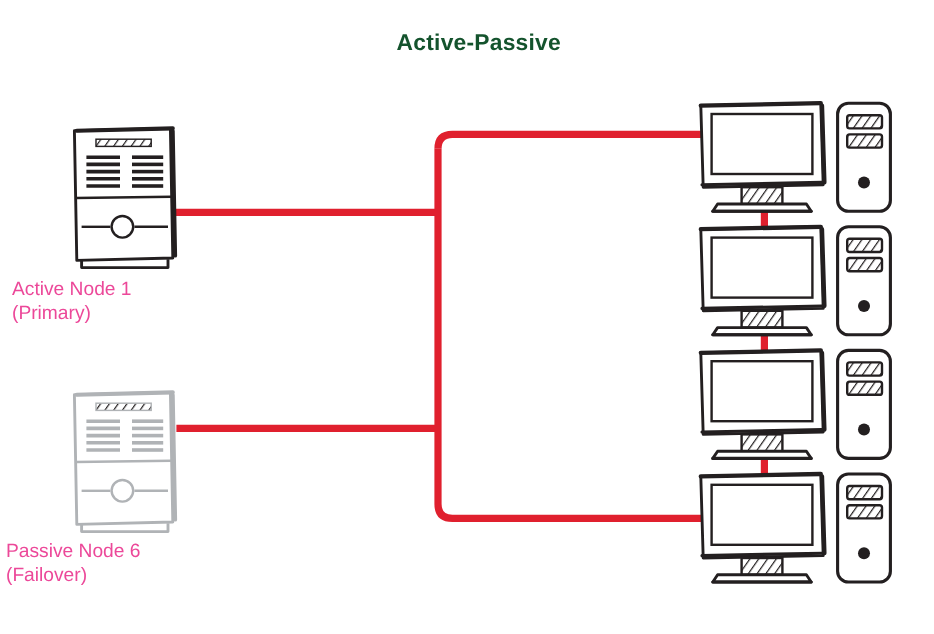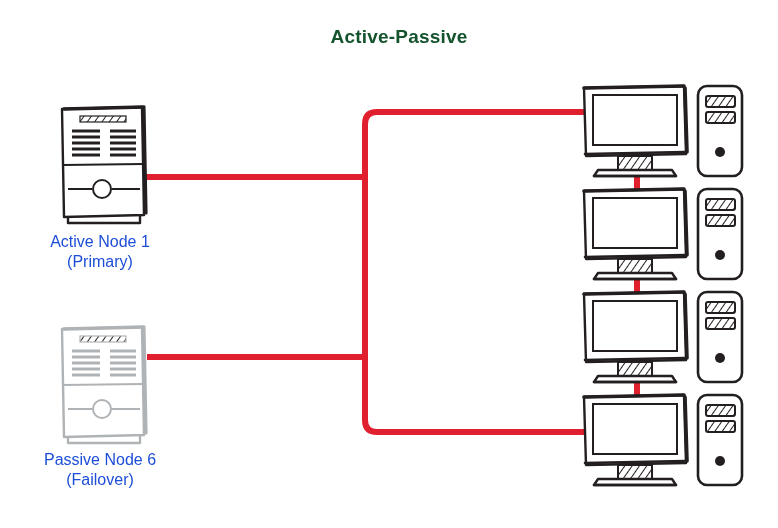--- a/index.html
+++ b/index.html
@@ -22,24 +22,23 @@
     width: 778px;
     text-align: center;
     font-size: 19px;
     font-weight: bold;
     color: #14532d;
     letter-spacing: 0.2px;
     padding-left: 10px;
   }
   .node-label {
     position: absolute;
-    text-align: center;
     font-size: 16px;
     line-height: 20px;
-    color: #1d4ed8;
+    color: #ec4899;
     white-space: pre-line;
   }
   #active-node-label { left: 10px; top: 232px; width: 180px; }
   #passive-node-label { left: 5px; top: 450px; width: 190px; }
 
   .svg-layer {
     position: absolute;
     left: 0;
     top: 0;
     width: 778px;

